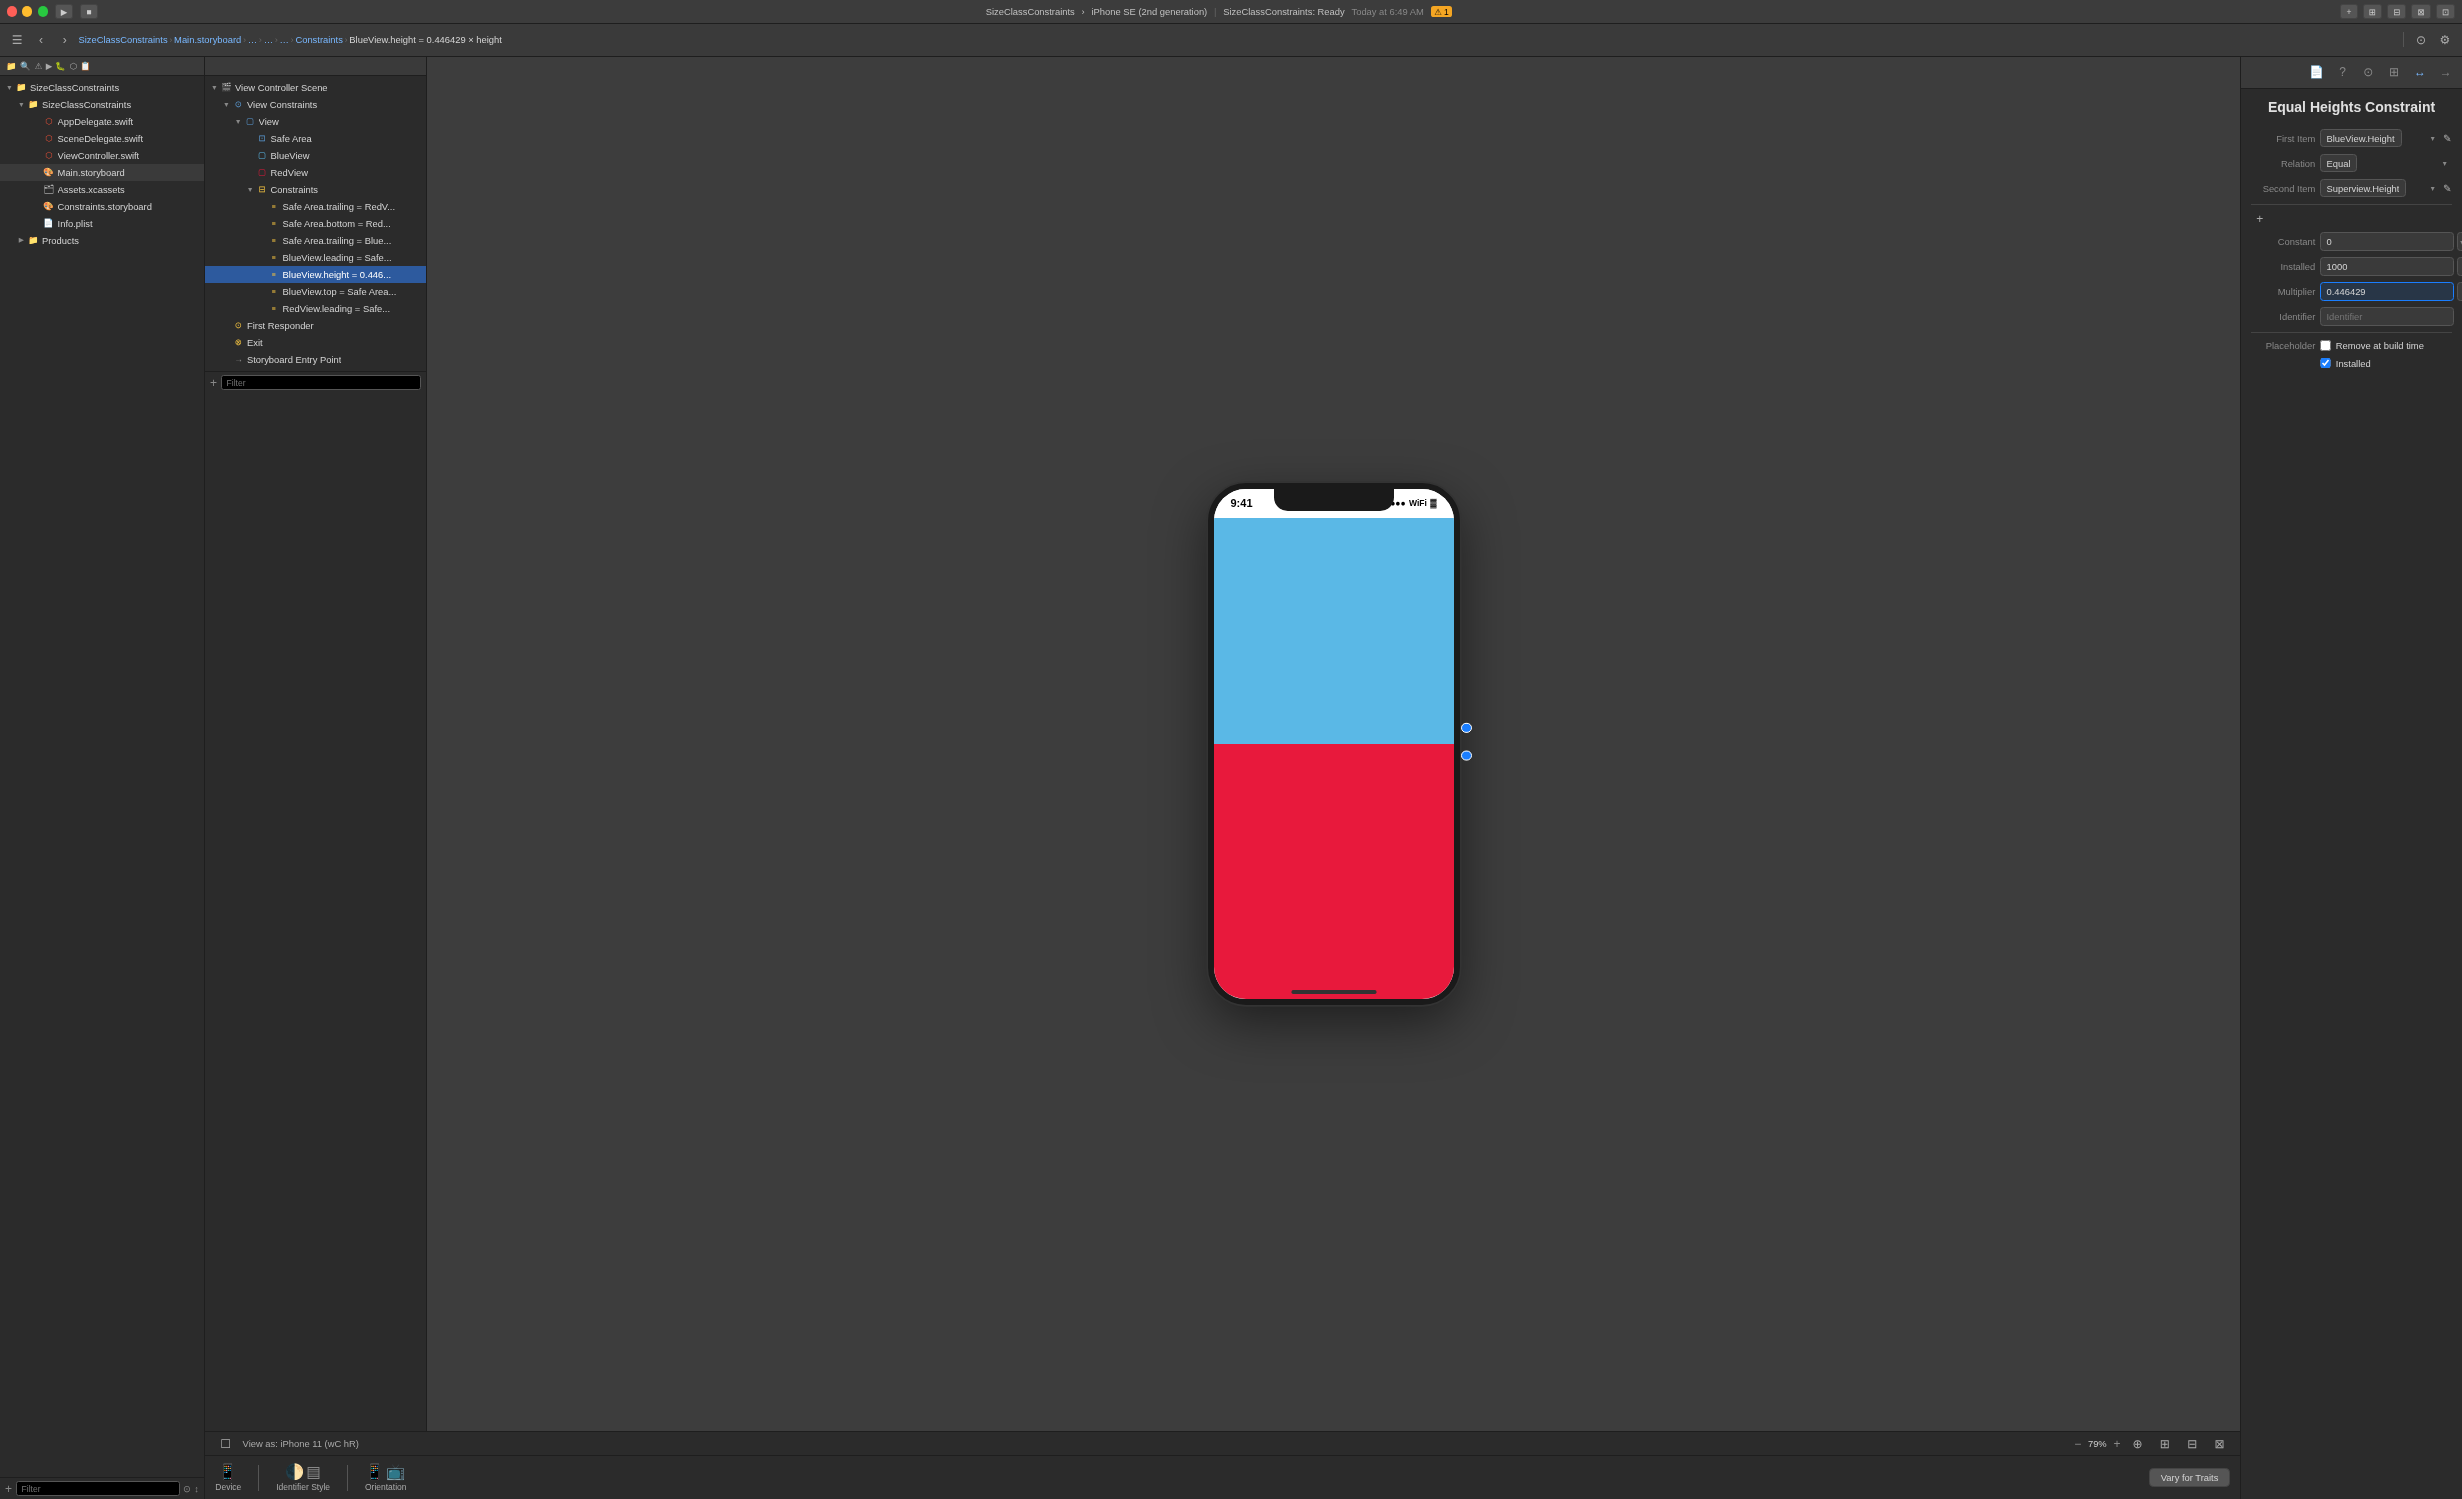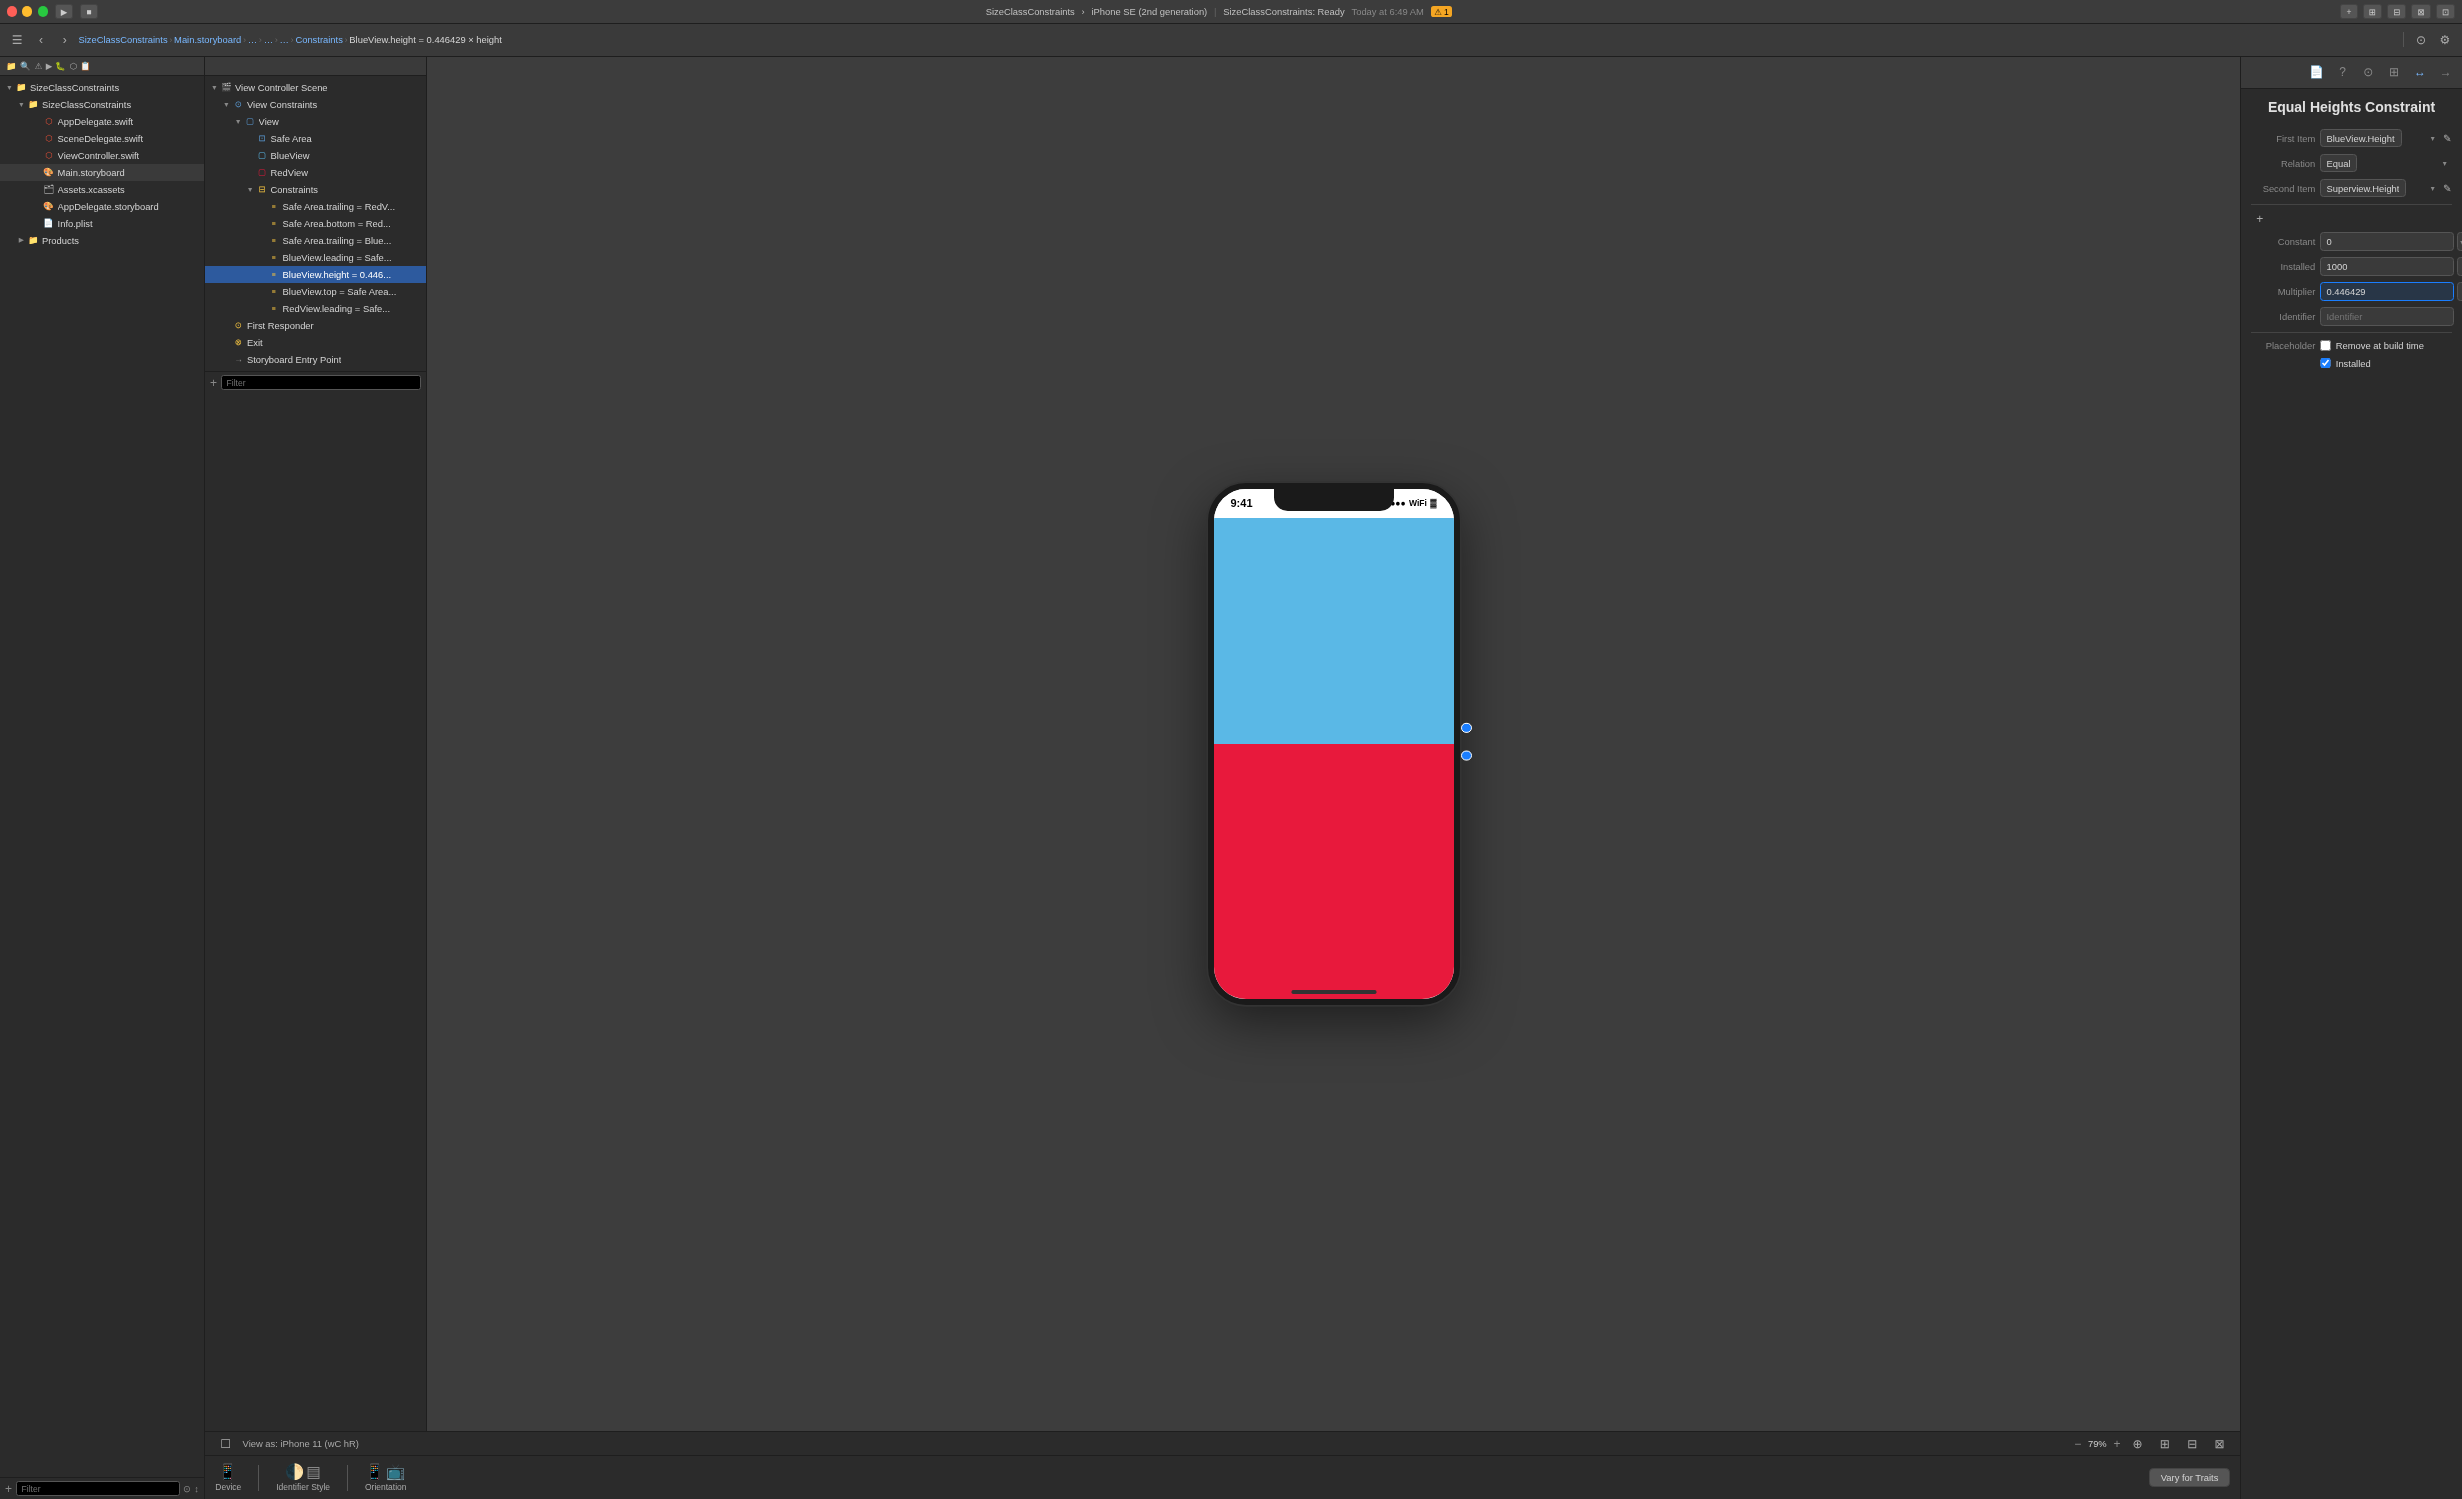--- a/index.html
+++ b/index.html
@@ -629,21 +629,21 @@
         <span class="tree-label">Main.storyboard</span>
       </div>
       <div class="tree-item" style="padding-left: 31px;">
         <span class="tree-disclosure" style="visibility:hidden;">▶</span>
         <span class="tree-icon">🗂</span>
         <span class="tree-label">Assets.xcassets</span>
       </div>
       <div class="tree-item" style="padding-left: 31px;">
         <span class="tree-disclosure" style="visibility:hidden;">▶</span>
         <span class="tree-icon icon-storyboard">🎨</span>
-        <span class="tree-label">AppDelegate.storyboard</span>
+        <span class="tree-label">Constraints.storyboard</span>
       </div>
       <div class="tree-item" style="padding-left: 31px;">
         <span class="tree-disclosure" style="visibility:hidden;">▶</span>
         <span class="tree-icon icon-plist">📄</span>
         <span class="tree-label">Info.plist</span>
       </div>
 
       <div class="tree-item" style="padding-left: 15.4px;">
         <span class="tree-disclosure">▶</span>
         <span class="tree-icon icon-folder">📁</span>

